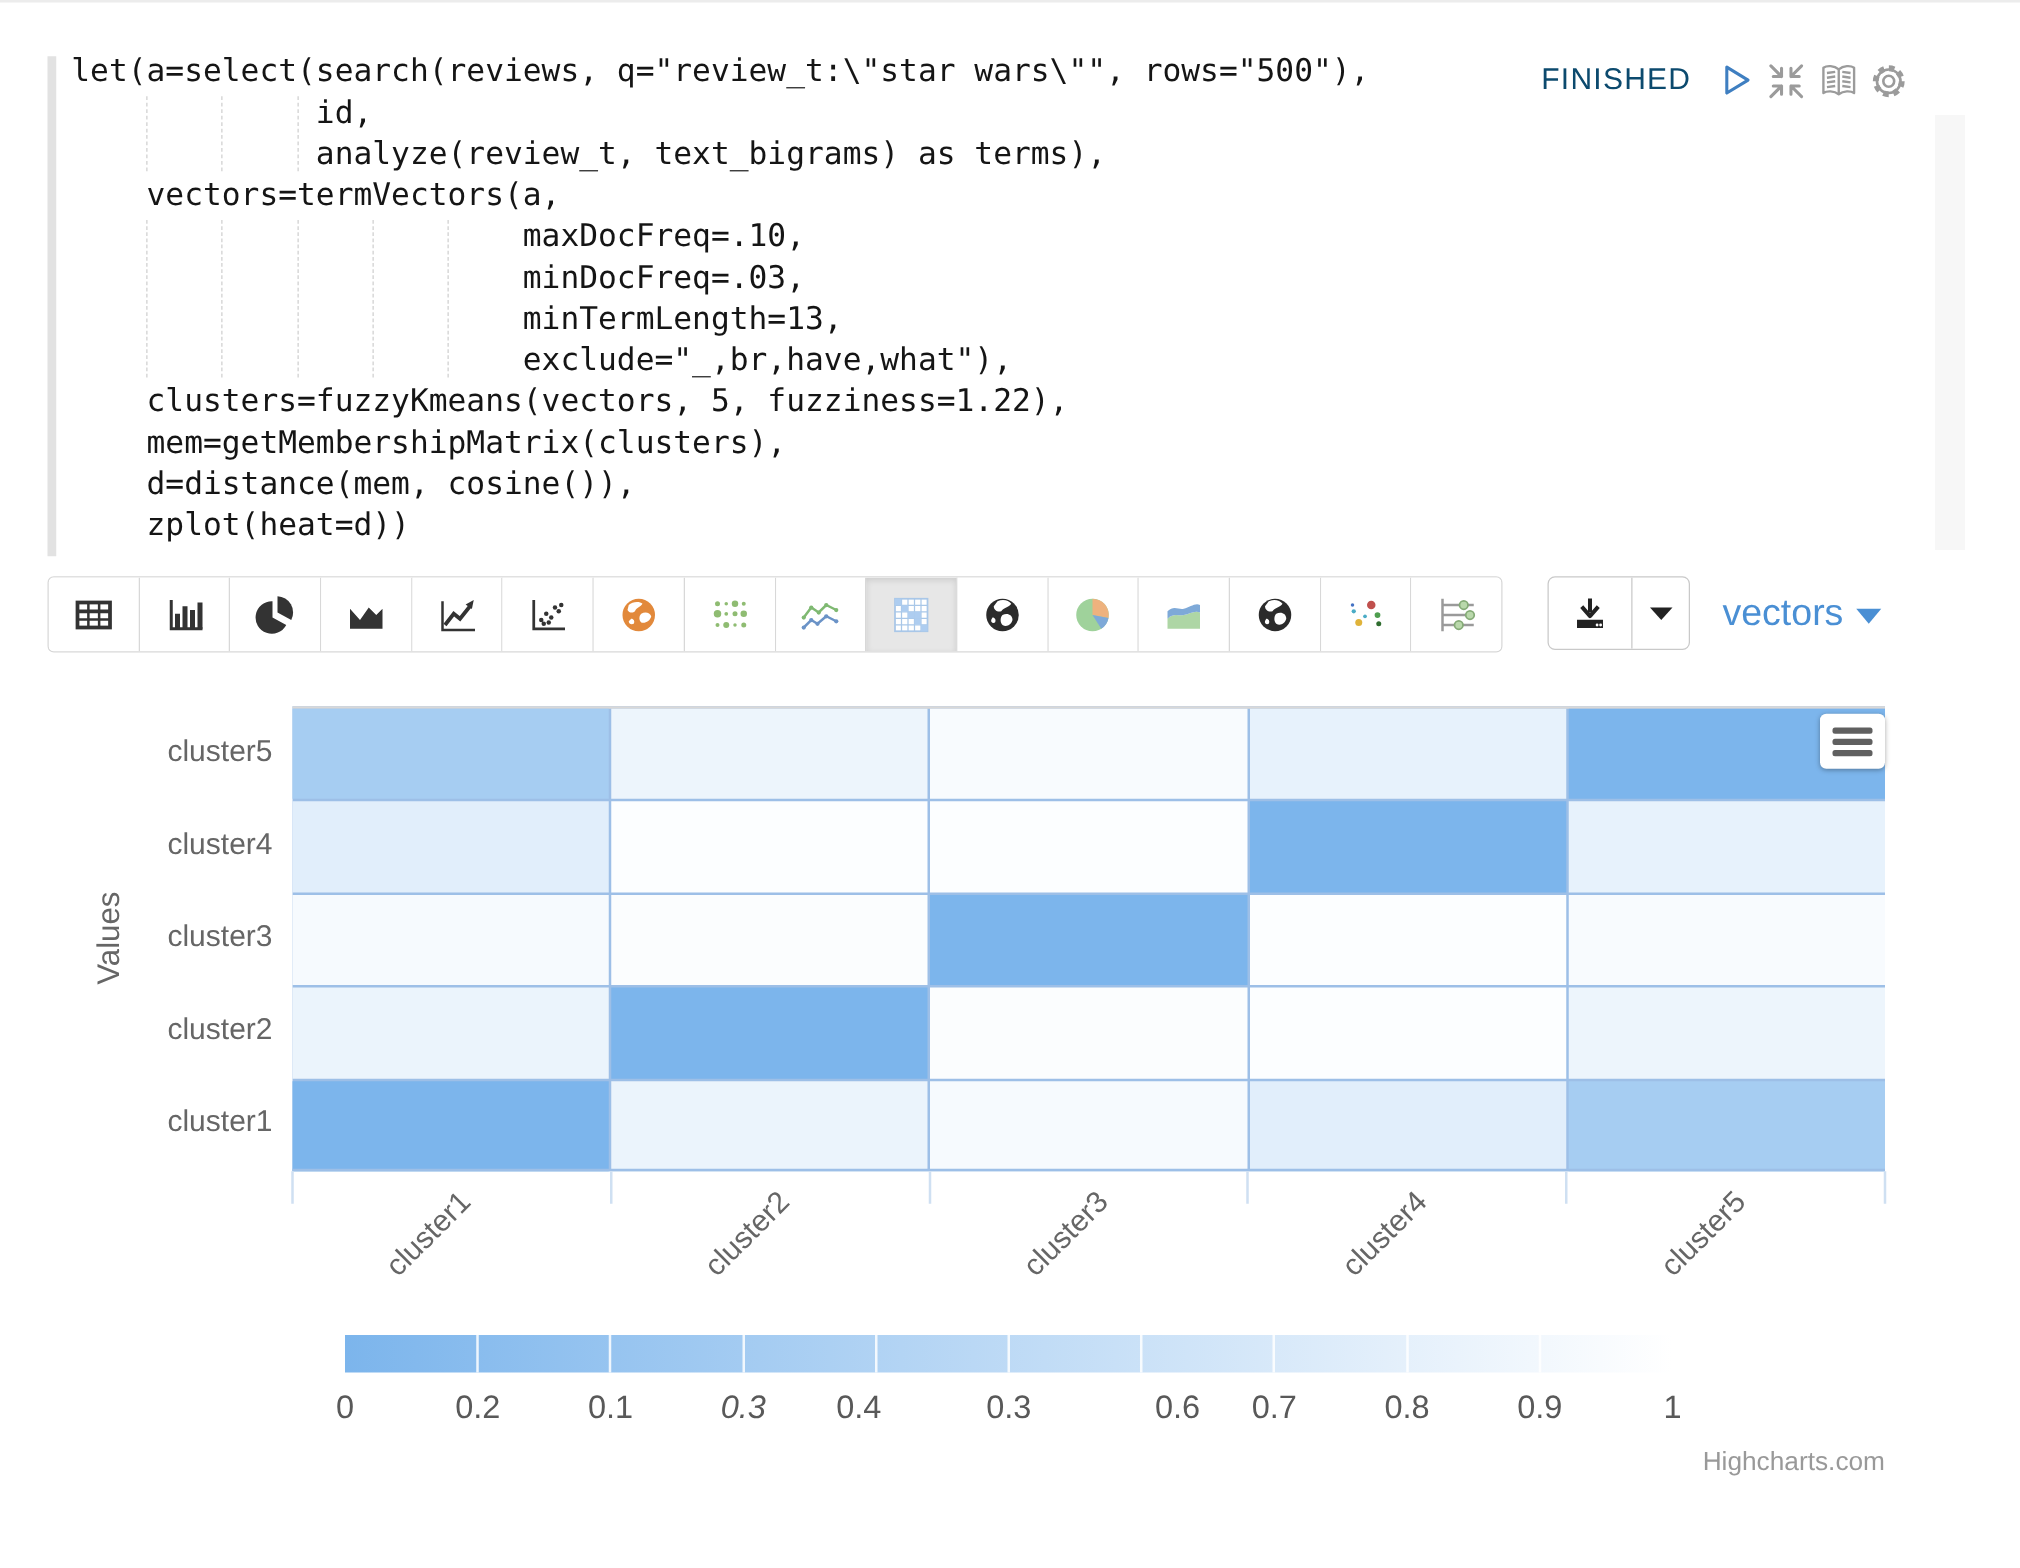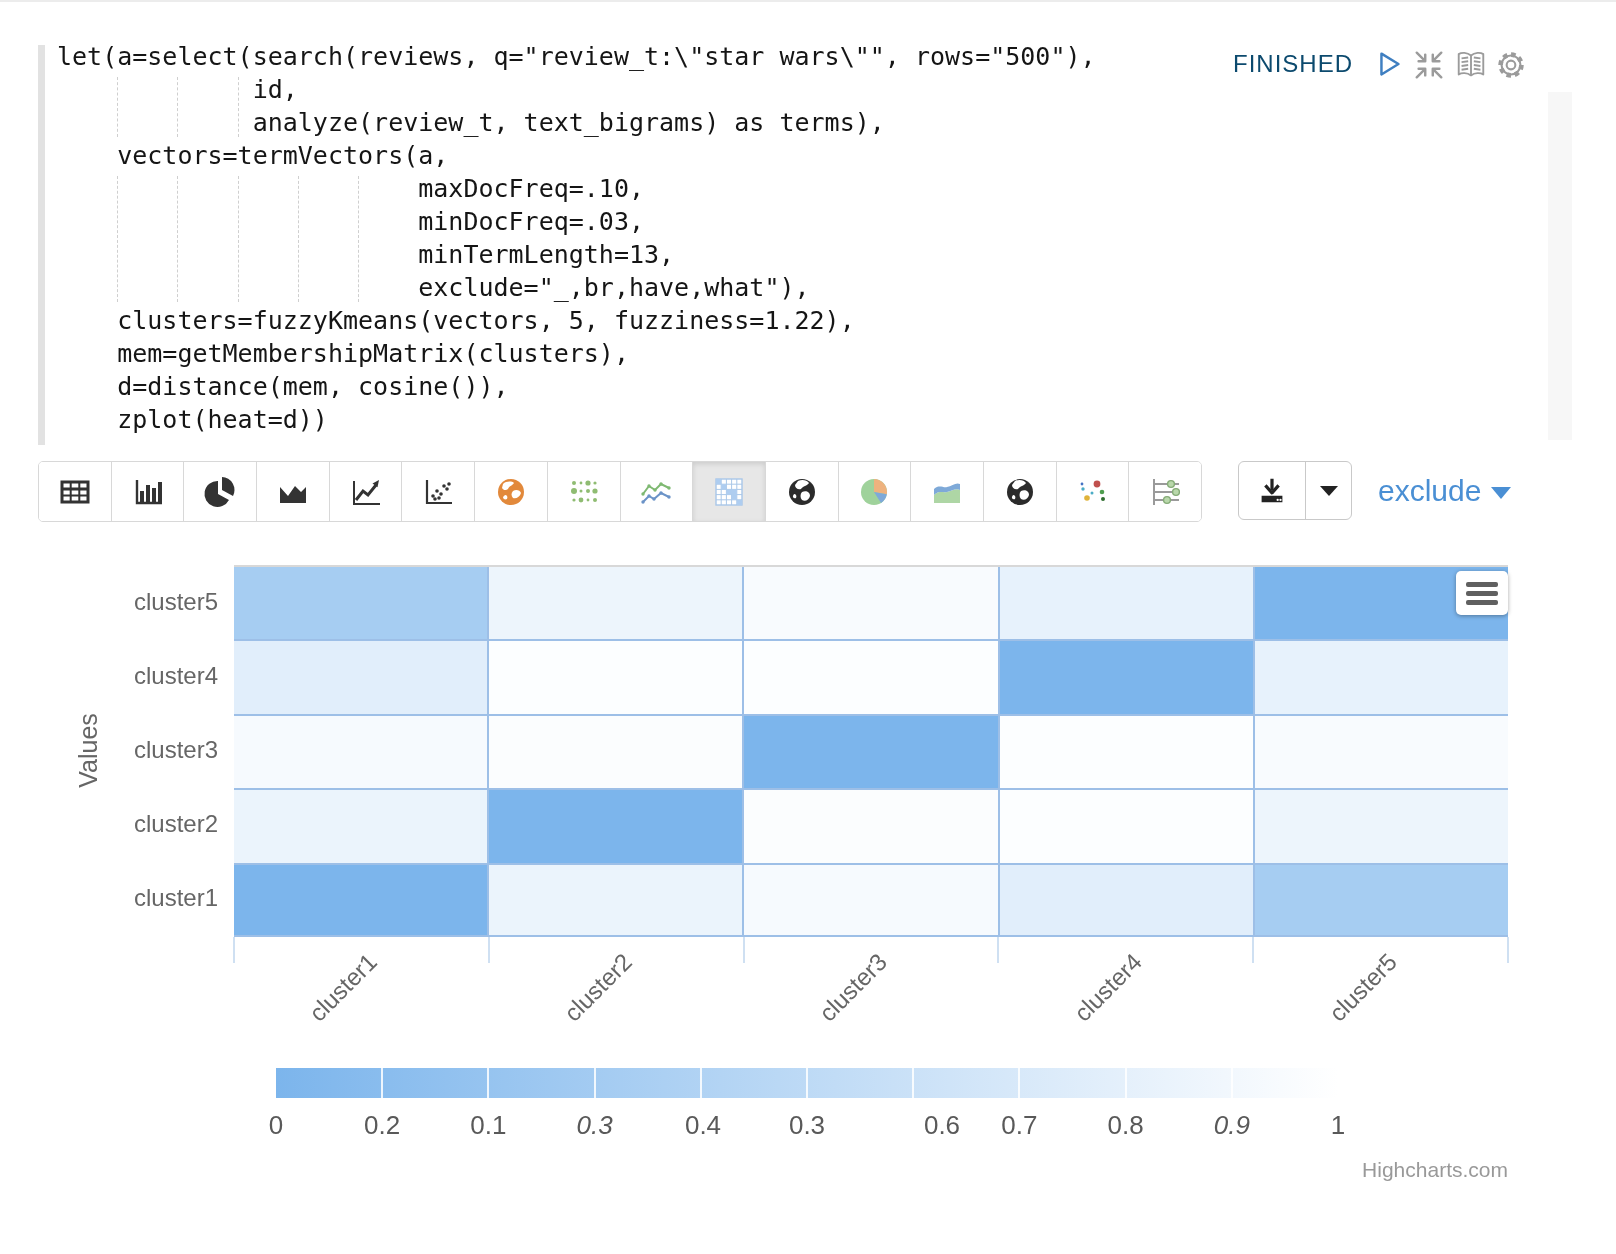--- a/index.html
+++ b/index.html
@@ -286,21 +286,21 @@
     </svg>
   </div>
   <div class="dl-caret">
     <svg width="22" height="14" viewBox="0 0 22 14">
       <path d="M2 2 L11 12 L20 2 Z" fill="#222"></path>
     </svg>
   </div>
 </div>
 
 <div class="settings">
-  <span>exclude</span>
+  <span>vectors</span>
   <span class="caret"></span>
 </div>
 
 <div class="chart">
   <div class="plot" id="plot">
       <div class="cell" style="background: rgb(166, 205, 242);"></div>
       <div class="cell" style="background: rgb(237, 245, 252);"></div>
       <div class="cell" style="background: rgb(248, 251, 254);"></div>
       <div class="cell" style="background: rgb(231, 242, 252);"></div>
       <div class="cell" style="background: rgb(124, 181, 236);"></div>
@@ -363,22 +363,22 @@
       <div class="legend-tick" style="left: 636.2px;"></div>
       <div class="legend-tick" style="left: 742.4px;"></div>
       <div class="legend-tick" style="left: 848.6px;"></div>
       <div class="legend-tick" style="left: 954.8px;"></div>
     </div>
   <div id="legendlabels">
       <div class="legend-label" style="left: 236px;">0</div>
       <div class="legend-label" style="left: 342.2px;">0.2</div>
       <div class="legend-label" style="left: 448.4px;">0.1</div>
       <div class="legend-label" style="left: 554.6px; font-style: italic;">0.3</div>
-      <div class="legend-label" style="left: 663px;">0.4</div>
+      <div class="legend-label" style="left: 647px;">0.4</div>
       <div class="legend-label" style="left: 767px;">0.3</div>
       <div class="legend-label" style="left: 902px;">0.6</div>
       <div class="legend-label" style="left: 979.4px;">0.7</div>
       <div class="legend-label" style="left: 1085.6px;">0.8</div>
-      <div class="legend-label" style="left: 1191.8px; font-style: italic;">0.9</div>
+      <div class="legend-label" style="left: 1191.8px;">0.9</div>
       <div class="legend-label" style="left: 1298px;">1</div>
     </div>
   <div class="credits">Highcharts.com</div>
 </div>
 
 </body></html>

